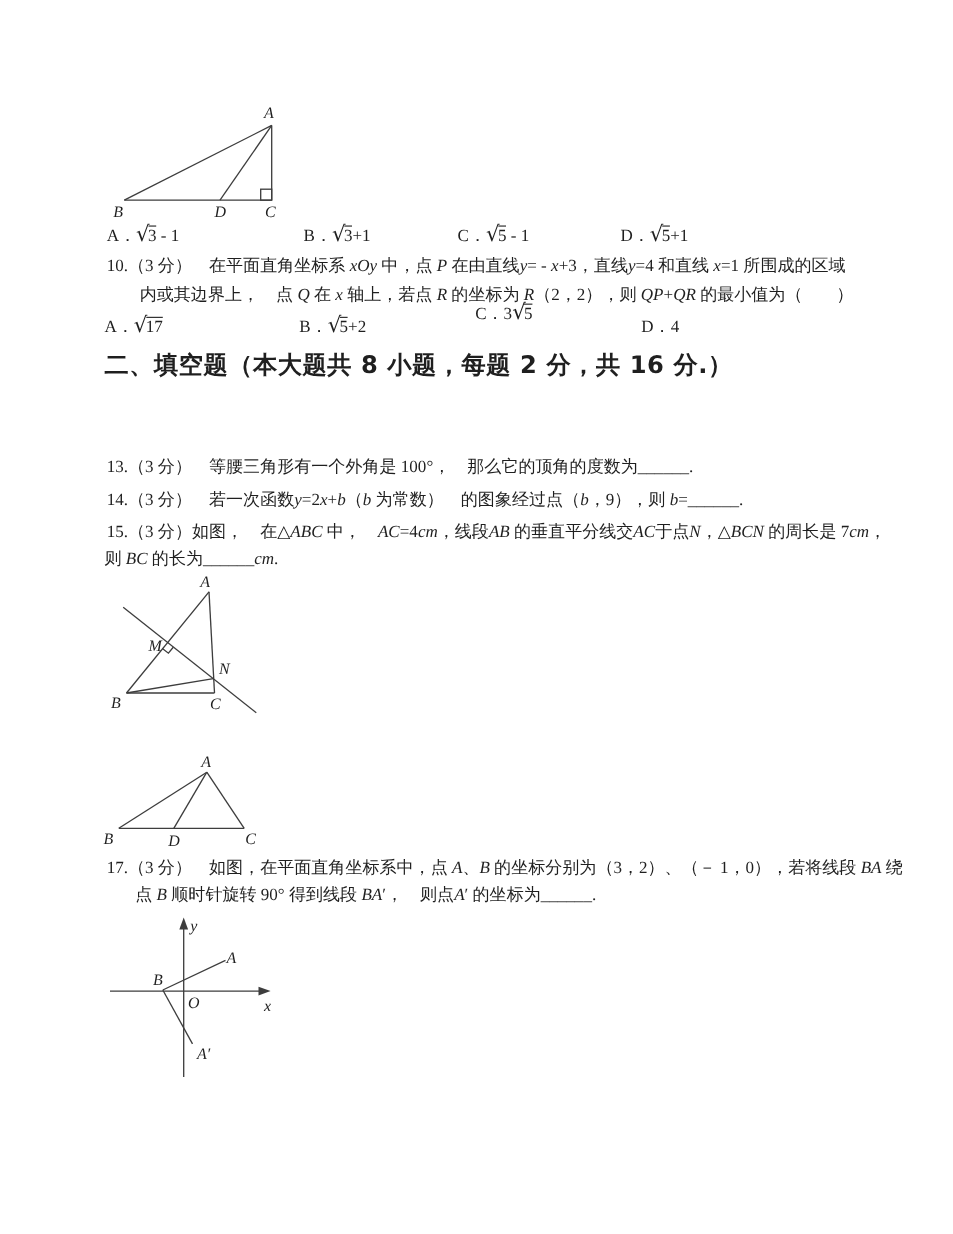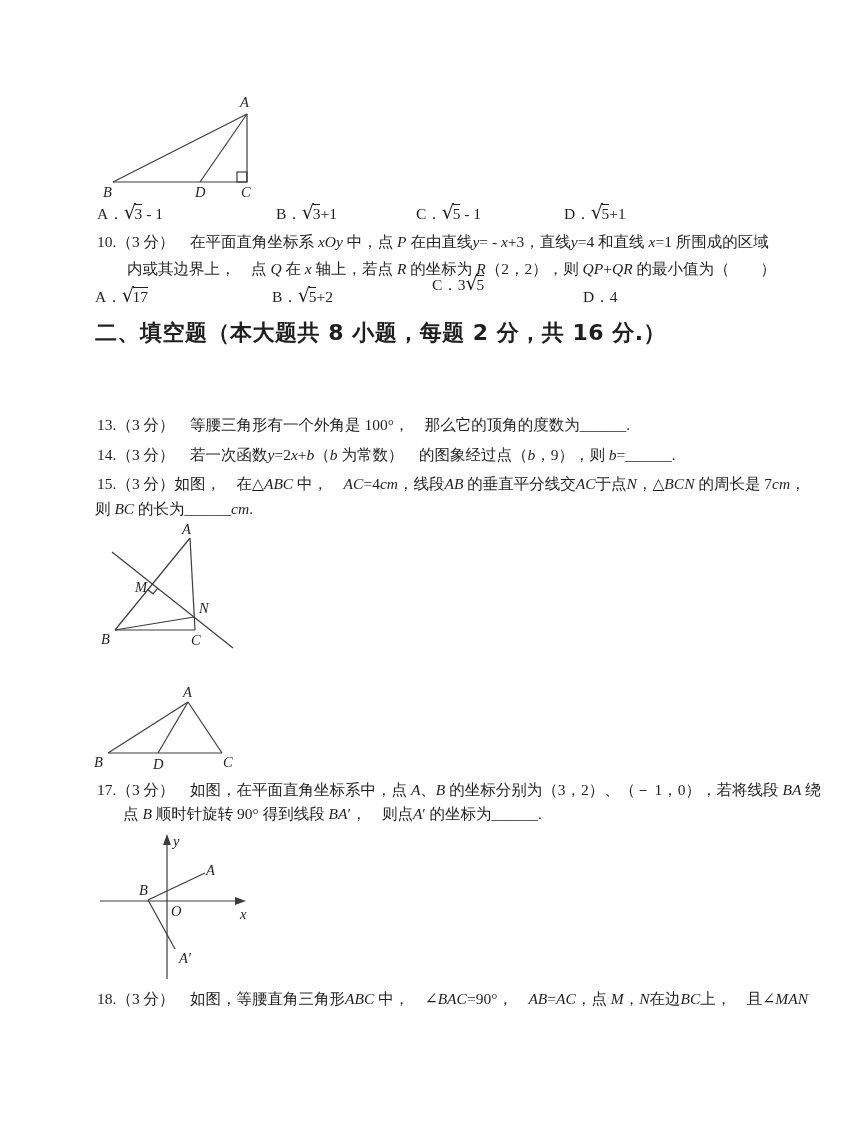--- a/index.html
+++ b/index.html
@@ -103,15 +103,14 @@
     <line x1="53" y1="69" x2="110" y2="42"></line>
     <line x1="53" y1="69" x2="80" y2="118"></line>
     <text x="78" y="15">y</text>
     <text x="145" y="88">x</text>
     <text x="76" y="85">O</text>
     <text x="44" y="64">B</text>
     <text x="111" y="44">A</text>
     <text x="84" y="132">A′</text>
   </svg>
 
-  <div class="line" style="left:97px;top:988px;">18.（3 分）　如图，等腰直角三角形<i>ABC</i> 中，　∠<i>BAC</i>=90°，　<i>AB</i>=<i>AC</i>，点 <i>M</i>，<i>N</i>在边<i>BC</i>上，　且∠<i>MAN</i></div>
 
 </div>
 
 </body></html>

